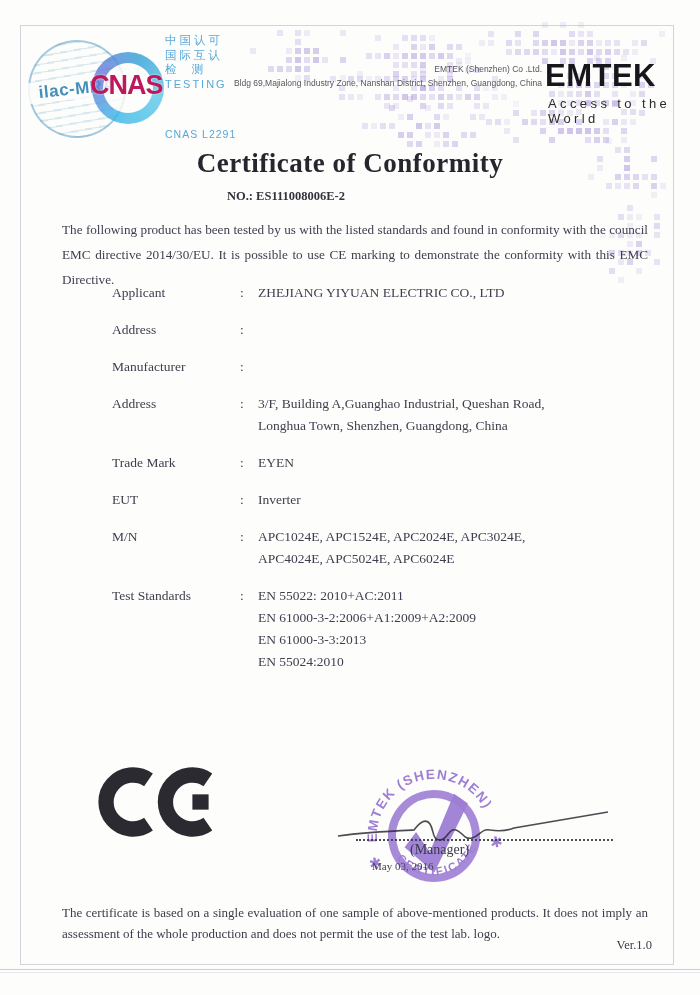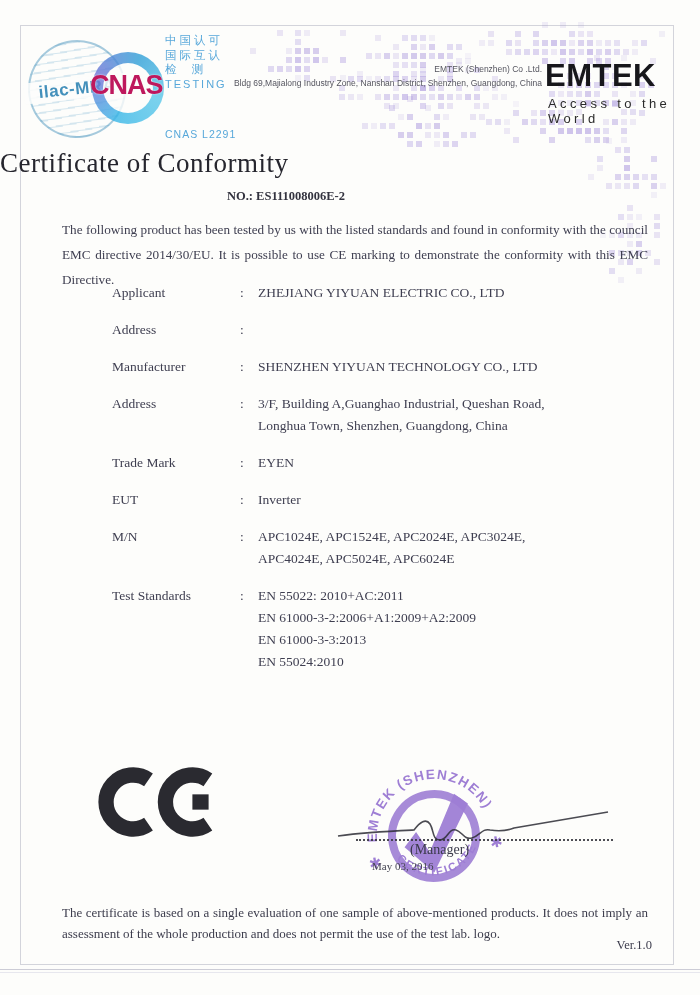--- a/index.html
+++ b/index.html
@@ -36,22 +36,22 @@
 
   
   .addr-block{position:absolute;left:230px;top:63px;width:312px;z-index:3;text-align:right;
         font-family:"Liberation Sans",sans-serif;font-size:8.5px;line-height:13.5px;color:#55555f;}
   .logo{position:absolute;left:545px;top:58px;z-index:3;font-family:"Liberation Sans",sans-serif;
         font-weight:800;font-size:31px;letter-spacing:.5px;color:#17171b;}
   .tagline{position:absolute;left:548px;top:96px;z-index:3;font-family:"Liberation Sans",sans-serif;
         font-size:13px;letter-spacing:3.4px;color:#2b2b2b;}
 
   
-  .title{position:absolute;left:0;top:148px;width:700px;text-align:left;z-index:3;
-        font-weight:normal;font-size:27px;letter-spacing:.5px;color:#26262e;}
+  .title{position:absolute;left:0;top:148px;width:700px;text-align:center;z-index:3;
+        font-weight:bold;font-size:27px;letter-spacing:.5px;color:#26262e;}
   .cert-no{position:absolute;left:0;top:189px;width:572px;text-align:center;z-index:3;
         font-weight:bold;font-size:12.5px;color:#33333f;}
 
   
   .intro{position:absolute;left:62px;top:217px;width:586px;z-index:3;
         font-size:13.2px;line-height:25px;text-align:justify;color:#3e3e50;}
   .fields{position:absolute;left:112px;top:282px;width:505px;z-index:3;font-size:13.5px;line-height:22px;}
   .field-row{display:flex;margin-bottom:15px;}
   .flabel{width:128px;flex:none;}
   .fcolon{width:18px;flex:none;}
@@ -142,21 +142,20 @@
       <span class="fcolon">:</span>
       <span class="fvalue">ZHEJIANG YIYUAN ELECTRIC CO., LTD</span>
     </div>
     <div class="field-row">
       <span class="flabel">Address</span>
       <span class="fcolon">:</span>
     </div>
     <div class="field-row">
       <span class="flabel">Manufacturer</span>
       <span class="fcolon">:</span>
-      <span class="fvalue">SHENZHEN YIYUAN TECHNOLOGY CO., LTD</span>
     </div>
     <div class="field-row">
       <span class="flabel">Address</span>
       <span class="fcolon">:</span>
       <span class="fvalue">3/F, Building A,Guanghao Industrial, Queshan Road,
 Longhua Town, Shenzhen, Guangdong, China</span>
     </div>
     <div class="field-row">
       <span class="flabel">Trade Mark</span>
       <span class="fcolon">:</span>

